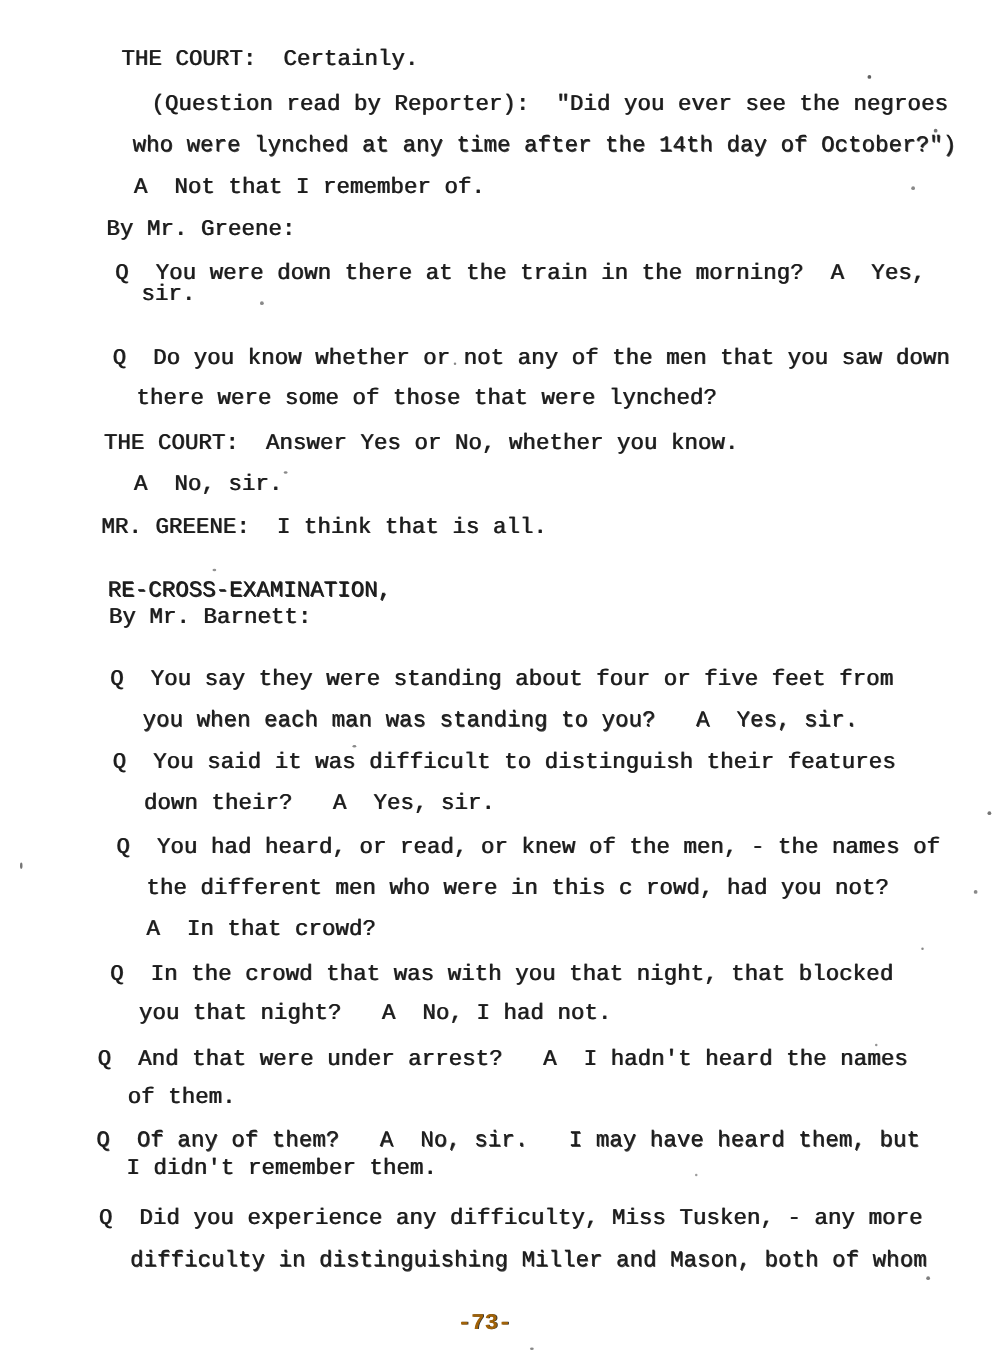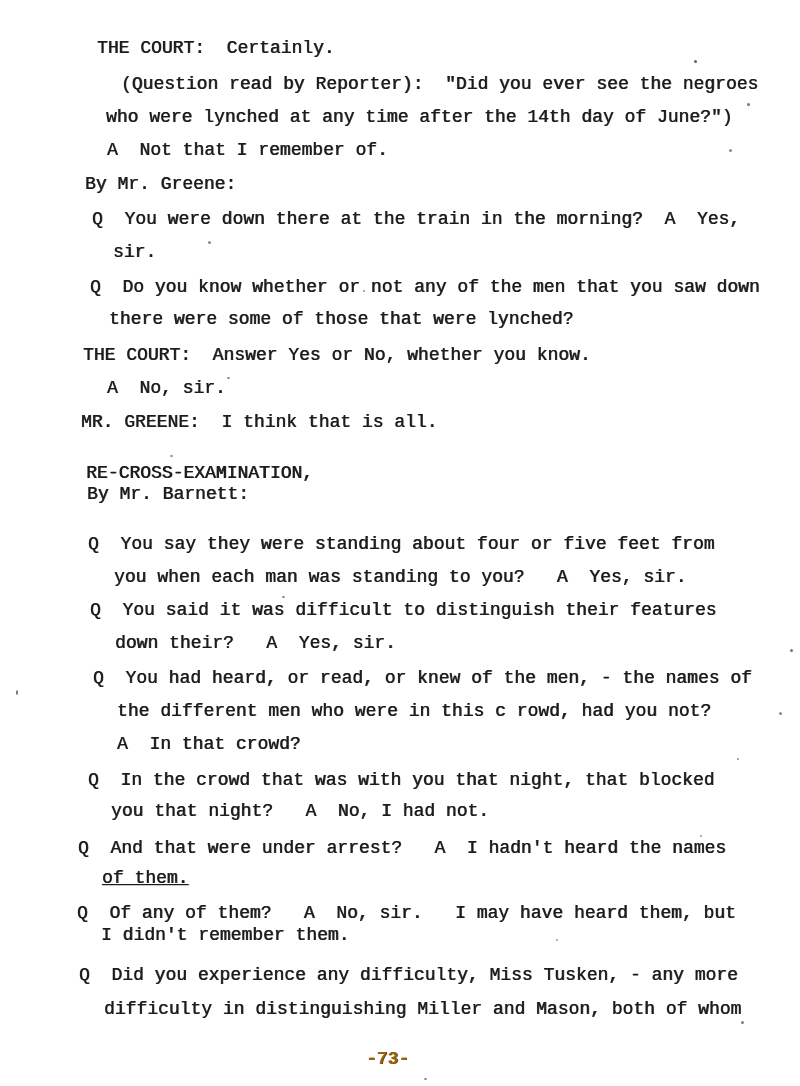--- a/index.html
+++ b/index.html
@@ -46,43 +46,43 @@
     border-radius: 50%;
   }
 </style>
 </head>
 <body>
 
 <div class="page">
   <div id="lines">
       <div class="line" style="left: 97px; top: 38px;">THE COURT:  Certainly.</div>
       <div class="line" style="left: 121px; top: 74px;">(Question read by Reporter):  "Did you ever see the negroes</div>
-      <div class="line" style="left: 106px; top: 107px;">who were lynched at any time after the 14th day of June?")</div>
+      <div class="line" style="left: 106px; top: 107px;">who were lynched at any time after the 14th day of October?")</div>
       <div class="line" style="left: 107px; top: 140px;">A  Not that I remember of.</div>
       <div class="line" style="left: 85px; top: 174px;">By Mr. Greene:</div>
       <div class="line" style="left: 92px; top: 209px;">Q  You were down there at the train in the morning?  A  Yes,</div>
-      <div class="line" style="left: 113px; top: 242px; text-align: center;">sir.</div>
+      <div class="line" style="left: 113px; top: 226px; text-align: center;">sir.</div>
       <div class="line" style="left: 90px; top: 277px;">Q  Do you know whether or not any of the men that you saw down</div>
       <div class="line" style="left: 109px; top: 309px;">there were some of those that were lynched?</div>
       <div class="line" style="left: 83px; top: 345px;">THE COURT:  Answer Yes or No, whether you know.</div>
       <div class="line" style="left: 107px; top: 378px;">A  No, sir.</div>
       <div class="line" style="left: 81px; top: 412px;">MR. GREENE:  I think that is all.</div>
       <div class="line bold" style="left: 86px; top: 463px;">RE-CROSS-EXAMINATION,</div>
       <div class="line" style="left: 87px; top: 484px;">By Mr. Barnett:</div>
       <div class="line" style="left: 88px; top: 534px;">Q  You say they were standing about four or five feet from</div>
       <div class="line" style="left: 114px; top: 567px;">you when each man was standing to you?   A  Yes, sir.</div>
       <div class="line" style="left: 90px; top: 600px;">Q  You said it was difficult to distinguish their features</div>
       <div class="line" style="left: 115px; top: 633px;">down their?   A  Yes, sir.</div>
       <div class="line" style="left: 93px; top: 668px;">Q  You had heard, or read, or knew of the men, - the names of</div>
       <div class="line" style="left: 117px; top: 701px;">the different men who were in this c rowd, had you not?</div>
       <div class="line" style="left: 117px; top: 734px;">A  In that crowd?</div>
       <div class="line" style="left: 88px; top: 770px;">Q  In the crowd that was with you that night, that blocked</div>
       <div class="line" style="left: 111px; top: 801px;">you that night?   A  No, I had not.</div>
       <div class="line" style="left: 78px; top: 838px;">Q  And that were under arrest?   A  I hadn't heard the names</div>
-      <div class="line" style="left: 102px; top: 868px; text-decoration: underline;">of them.</div>
+      <div class="line" style="left: 102px; top: 868px;">of them.</div>
       <div class="line" style="left: 77px; top: 903px; text-align: right;">Q  Of any of them?   A  No, sir.   I may have heard them, but</div>
       <div class="line" style="left: 101px; top: 925px;">I didn't remember them.</div>
       <div class="line" style="left: 79px; top: 965px;">Q  Did you experience any difficulty, Miss Tusken, - any more</div>
       <div class="line" style="left: 104px; top: 999px;">difficulty in distinguishing Miller and Mason, both of whom</div>
     </div>
 
   <div class="page-num">-73-</div>
 
   <div class="speck" style="left:694px;top:60px;width:3px;height:3px;opacity:.8;"></div>
   <div class="speck" style="left:747px;top:103px;width:3px;height:3px;opacity:.7;"></div>

